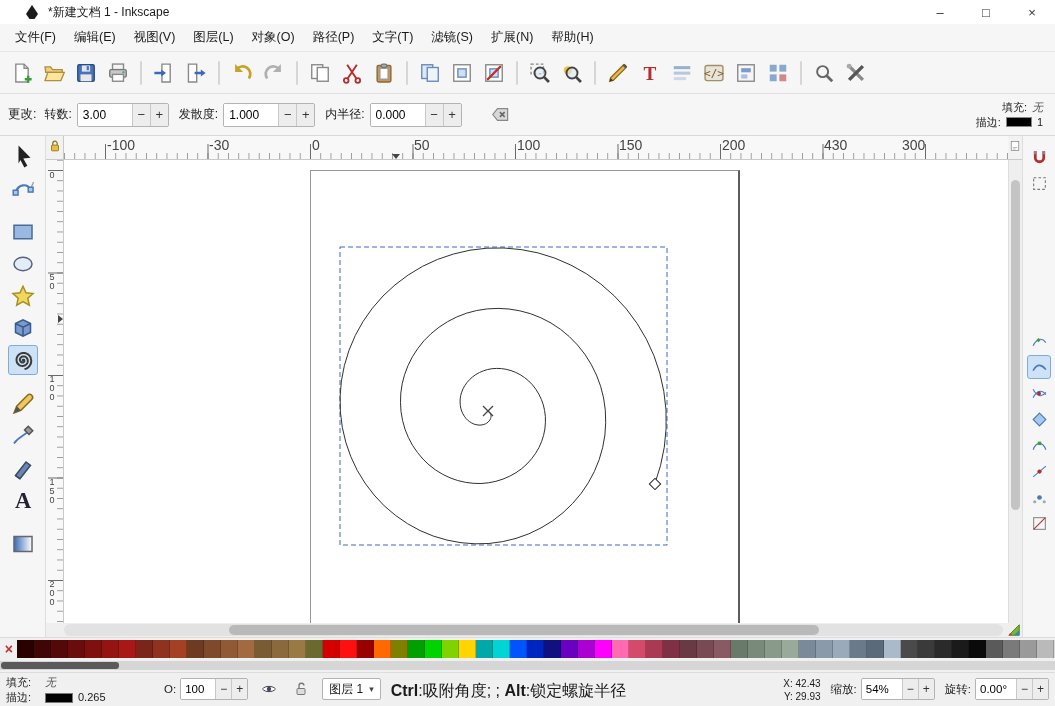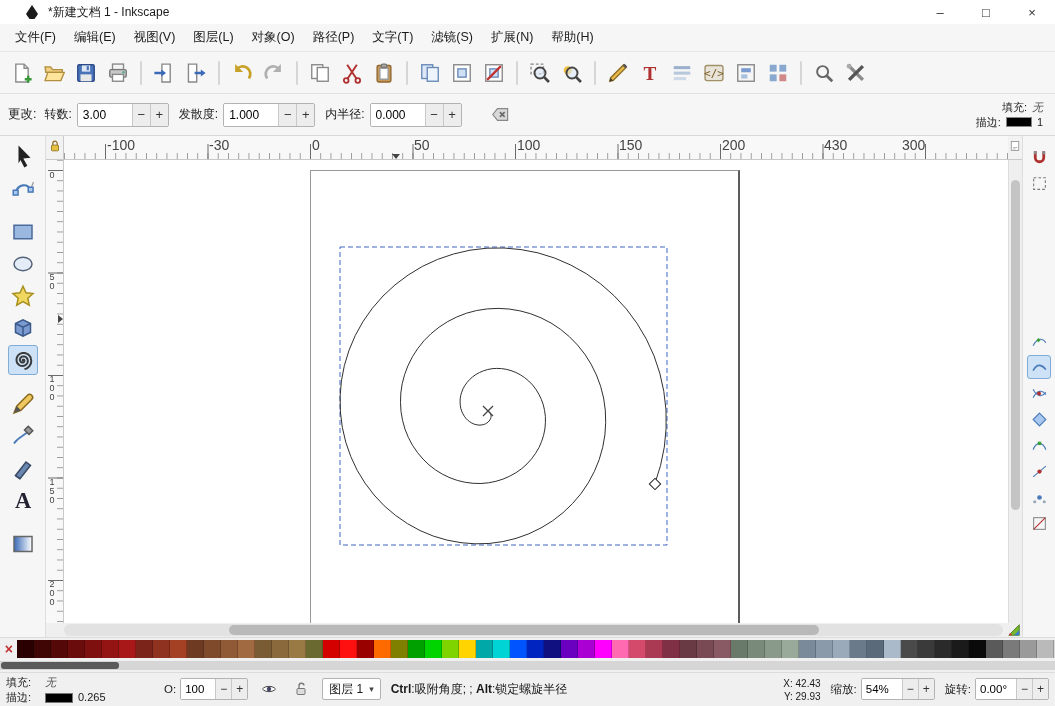--- a/index.html
+++ b/index.html
@@ -104,21 +104,21 @@
   .fs-lab{color:#222;width:34px}
   .fs-swatch{display:inline-block;width:28px;height:10px;border:1px solid #777}
   .sb-group{display:flex;align-items:center;gap:4px;padding-top:3px}
   .sb-spin{display:flex;height:22px;border:1px solid #b3b3b3;background:#fff;border-radius:2px;overflow:hidden}
   .sb-input{border:none;outline:none;padding:0 4px;font-size:11.5px;width:40px;font-family:inherit}
   .sb-btn{width:16px;border:none;border-left:1px solid #c8c8c8;background:#ededed;font-size:12px;color:#333;font-family:inherit}
   .sb-icon{width:22px;height:22px;display:flex;align-items:center;justify-content:center;margin-top:3px}
   .sb-icon svg{width:16px;height:16px}
   .layer-select{margin-top:3px;height:22px;border:1px solid #b3b3b3;background:#fff;border-radius:2px;display:flex;align-items:center;gap:6px;padding:0 6px;font-size:12px}
   .caret{font-size:9px;color:#444}
-  .hint{flex:1 1 auto;min-width:0;overflow:hidden;white-space:nowrap;font-size:12px;padding-top:6px}
+  .hint{flex:1 1 auto;min-width:0;overflow:hidden;white-space:nowrap;font-size:16px;padding-top:6px}
   .hint b{font-weight:bold}
   .xy{font-size:10px;line-height:13px;text-align:right;padding-top:2px;width:62px}
   .sb-label{font-size:11.5px;padding-top:0}
 </style>
 </head>
 <body>
 
 <div class="window">
 
   <div class="titlebar">

